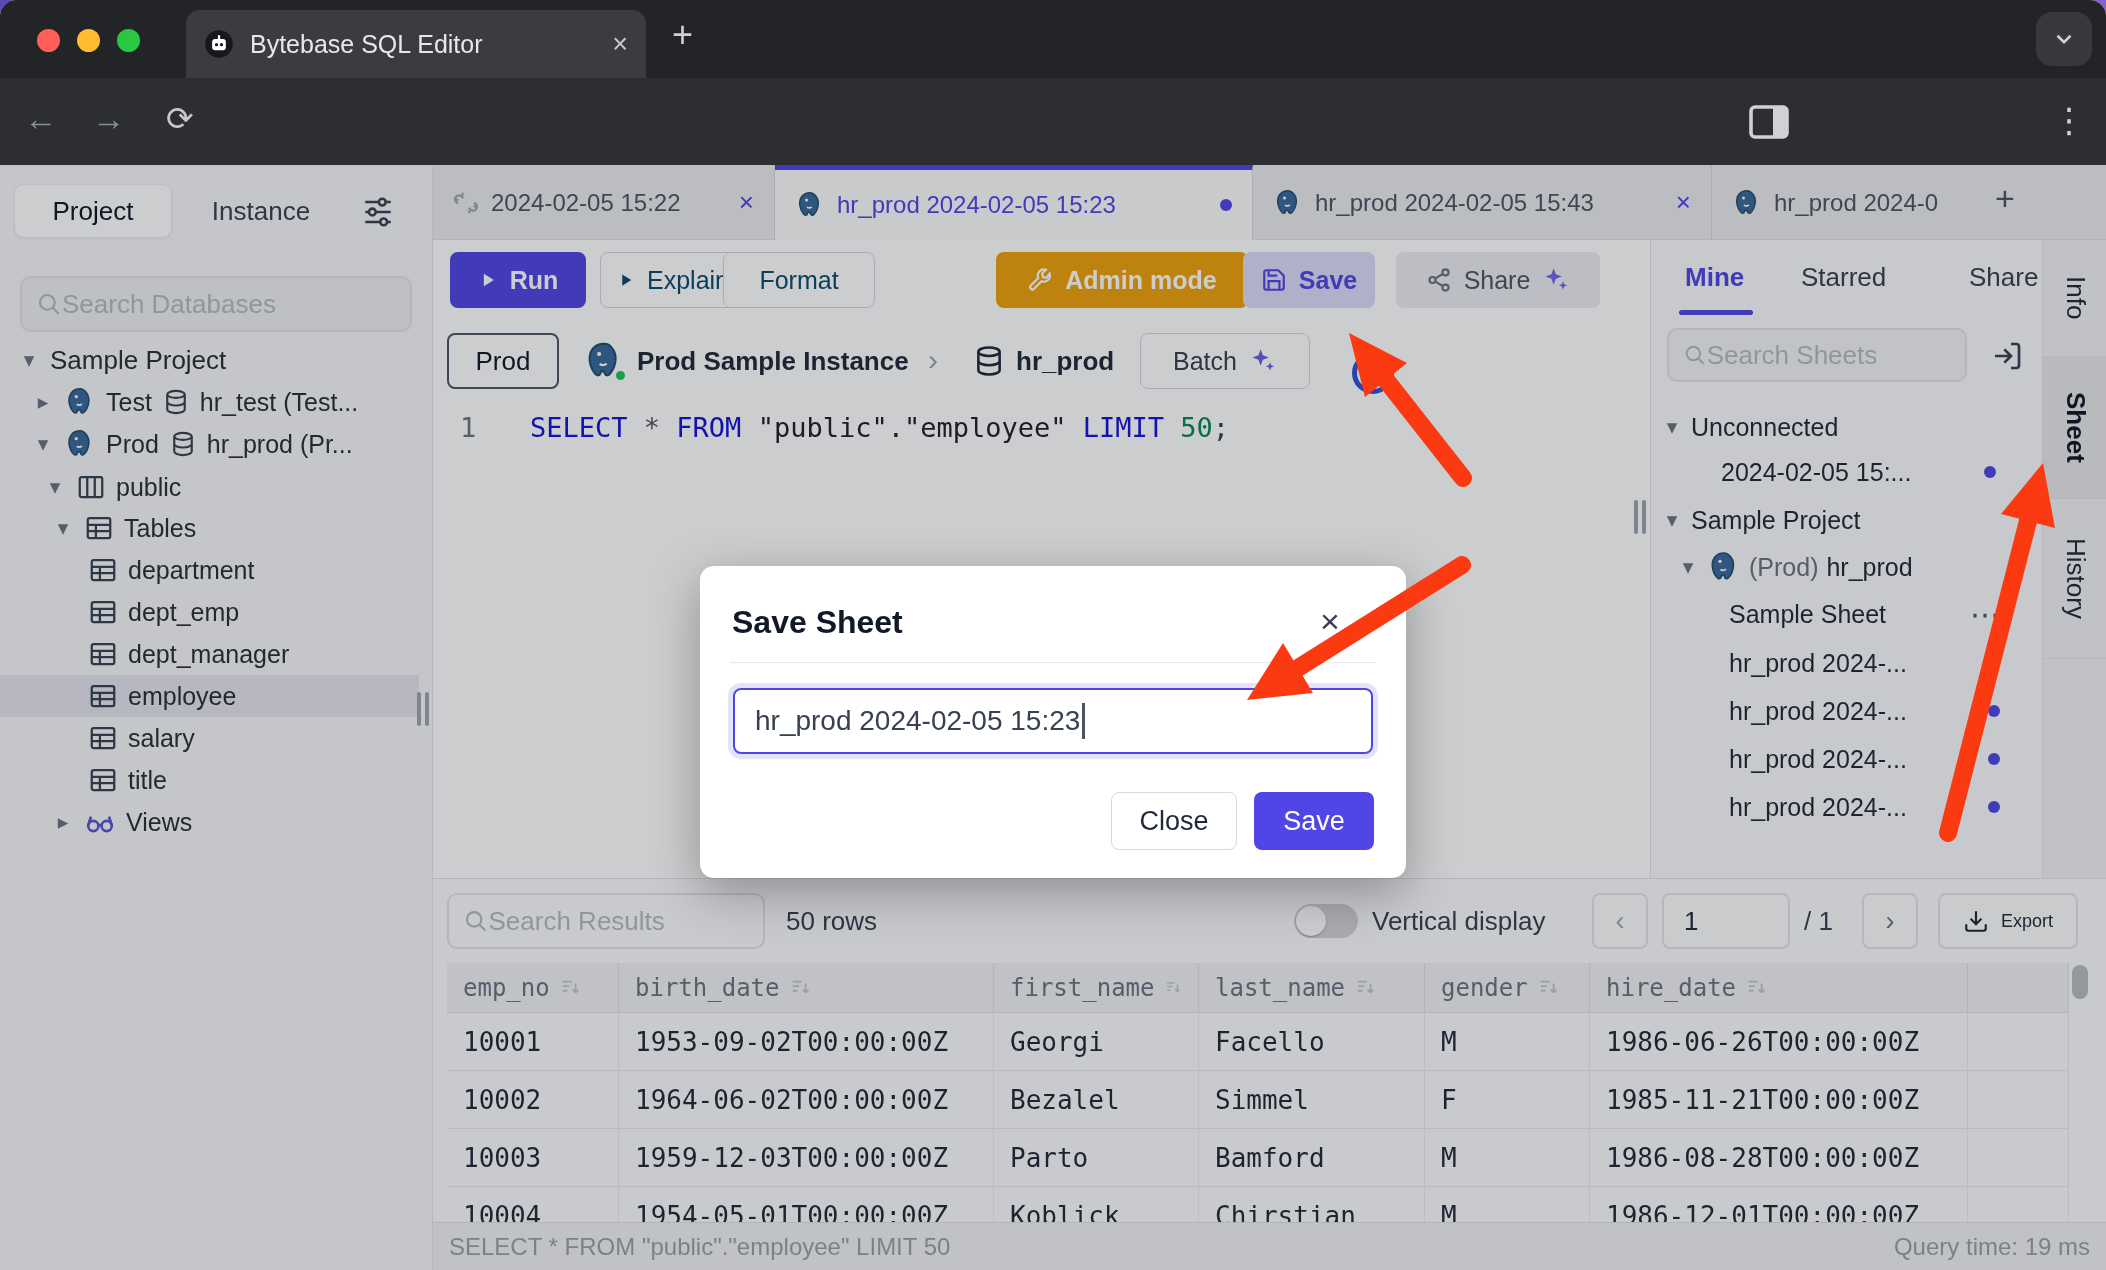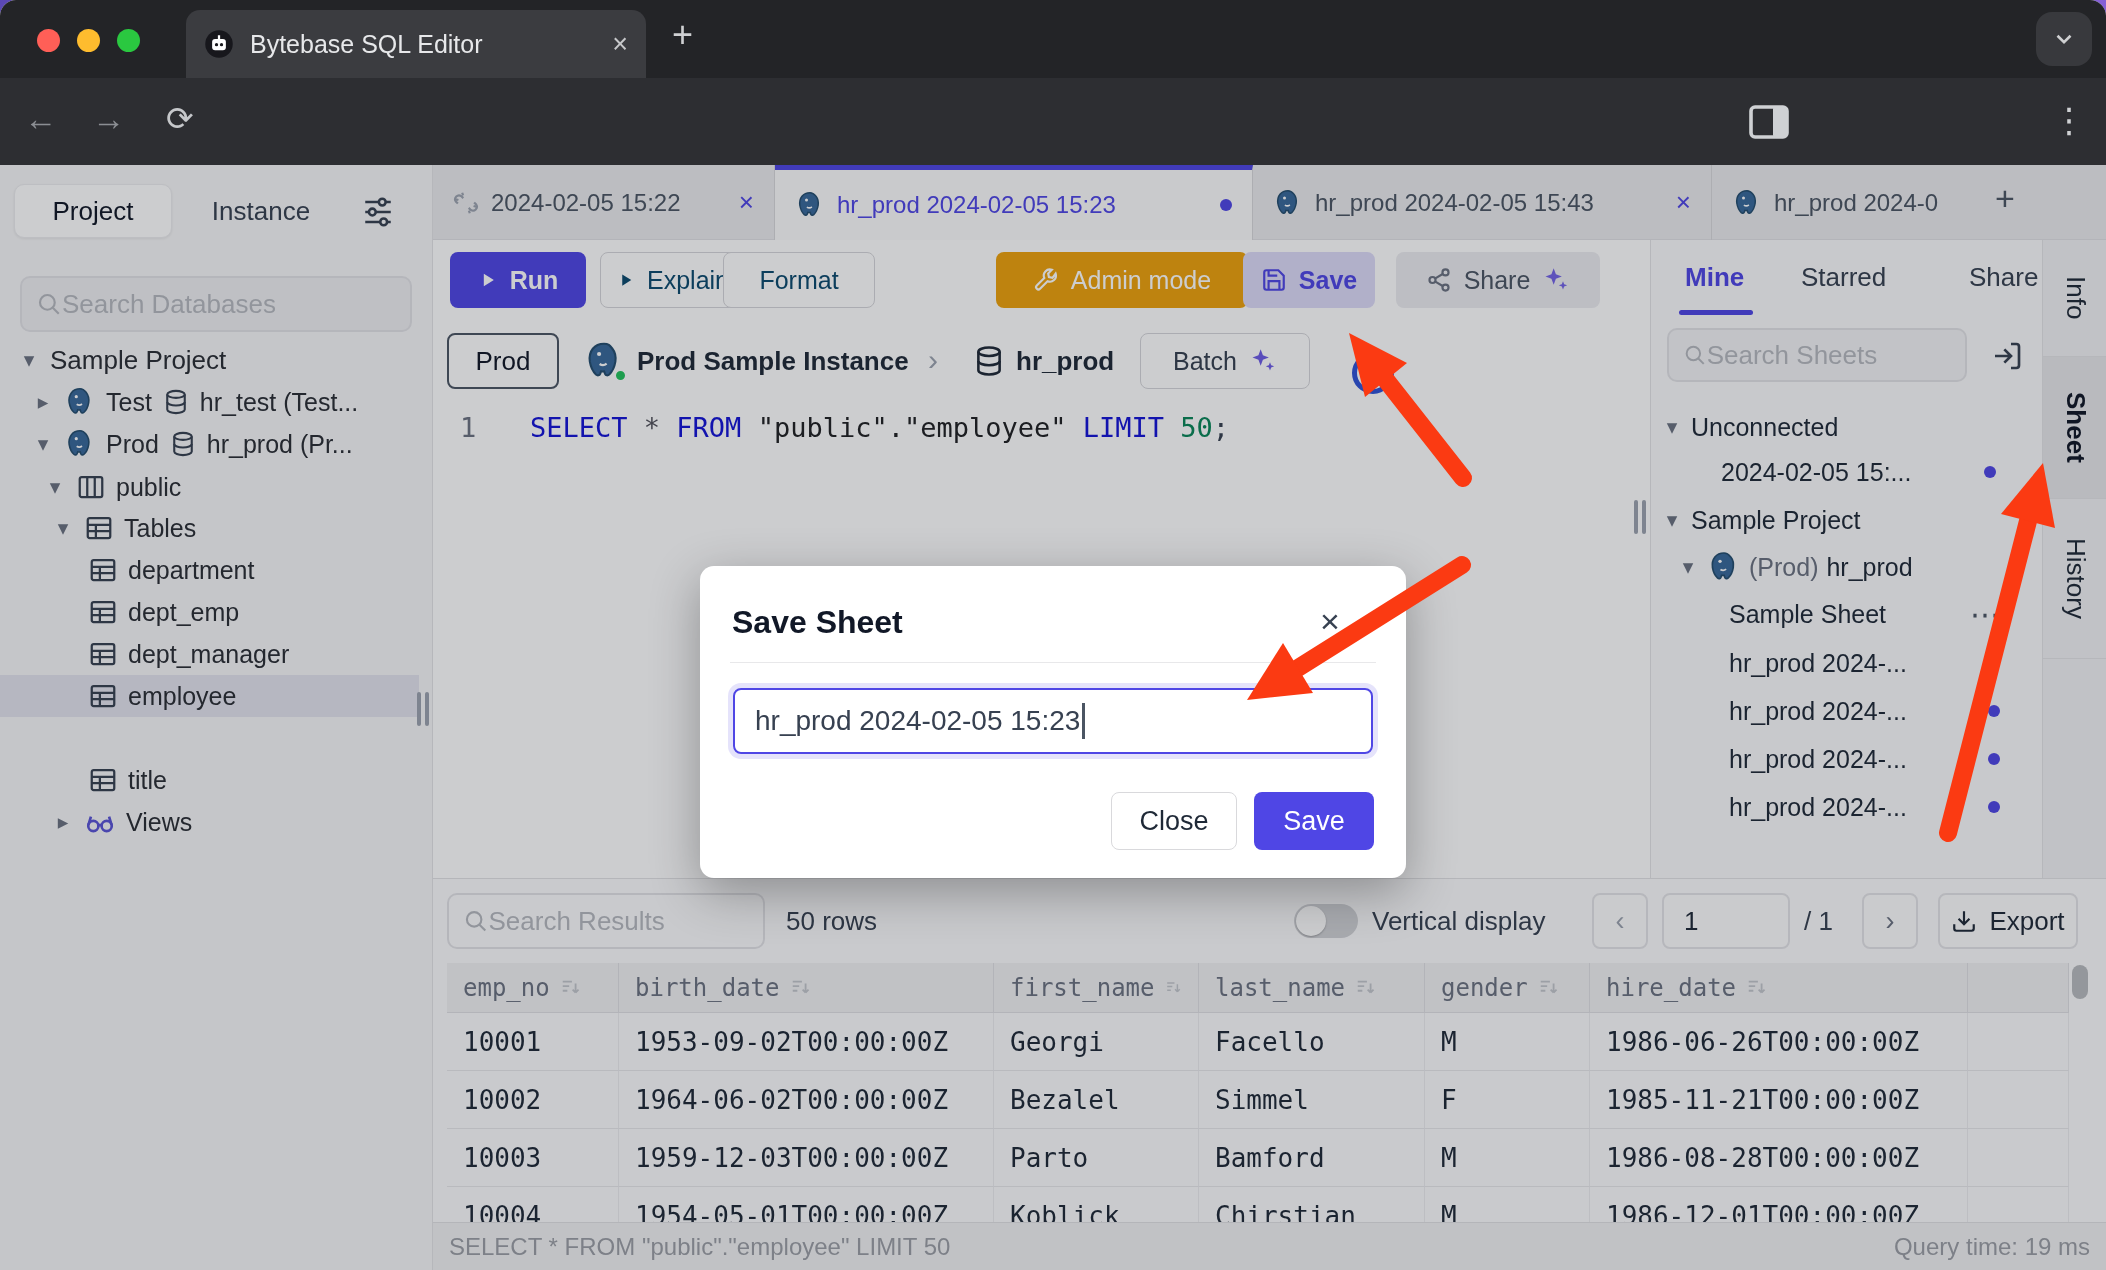--- a/index.html
+++ b/index.html
@@ -286,20 +286,26 @@
               <use href="#i-tbl"></use>
             </svg>
           <span>dept_manager</span>
         </div>
         <div class="trow" style="top:510px;padding-left:88px;background:#e4e4ee;right:13px">
           <svg width="30" height="30" style="color:#374151">
               <use href="#i-tbl"></use>
             </svg>
           <span>employee</span>
         </div>
+        <div class="trow" style="top:552px;padding-left:88px">
+          <svg width="30" height="30" style="color:#374151">
+              <use href="#i-tbl"></use>
+            </svg>
+          <span>salary</span>
+        </div>
         <div class="trow" style="top:594px;padding-left:88px">
           <svg width="30" height="30" style="color:#374151">
               <use href="#i-tbl"></use>
             </svg>
           <span>title</span>
         </div>
         <div class="trow" style="top:636px;padding-left:52px">
           <span class="caret">▸</span>
           <svg width="32" height="32" style="color:#5a54d6">
               <use href="#i-glasses"></use>
@@ -352,21 +358,21 @@
       </div>
       <div class="btn ghost" style="left:600px;width:146px">
         <svg width="18" height="18">
             <use href="#i-play"></use>
           </svg>
         <span>Explain</span>
       </div>
       <div class="btn ghost" style="left:723px;width:152px">
         <span>Format</span>
       </div>
-      <div class="btn" style="left:996px;width:252px;background:#eda20c;color:#fff;font-weight:normal">
+      <div class="btn" style="left:996px;width:252px;background:#eda20c;color:#fff;font-weight:bold">
         <svg width="26" height="26">
             <use href="#i-wrench"></use>
           </svg>
         <span>Admin mode</span>
       </div>
       <div class="btn" style="left:1243px;width:132px;background:#dddbf8;color:#4f46e5;font-weight:bold">
         <svg width="26" height="26">
             <use href="#i-save"></use>
           </svg>
         <span>Save</span>
@@ -495,21 +501,21 @@
         </div>
         <span class="abs" style="left:939px;top:27px;font-size:26px;color:#374151">Vertical display</span>
         <div class="rbtn" style="left:1159px;width:56px">
             <span>‹</span>
           </div>
         <input class="rbtn" style="left: 1229px; width: 128px; padding: 0px 0px 0px 20px; justify-content: flex-start; font-size: 26px; color: rgb(31, 41, 55); text-align: left; outline: 0px; font-family: &quot;Liberation Sans&quot;, sans-serif;" value="1">
         <span class="abs" style="left:1371px;top:27px;font-size:26px;color:#374151">/ 1</span>
         <div class="rbtn" style="left:1429px;width:56px;color:#6b7280">
             <span>›</span>
           </div>
-        <div class="rbtn" style="left:1505px;width:140px;gap:12px;font-size:26px;color:#1f2937">
+        <div class="rbtn" style="left:1505px;width:140px;gap:12px;font-size:18px;color:#1f2937">
           <svg width="26" height="26">
               <use href="#i-dl"></use>
             </svg>
           <span>Export</span>
         </div>
 
         <div class="abs" style="left:14px;top:84px;width:1622px;height:260px;overflow:hidden">
           <div class="grid">
             <div class="hcell">
                 <span>emp_no</span>

